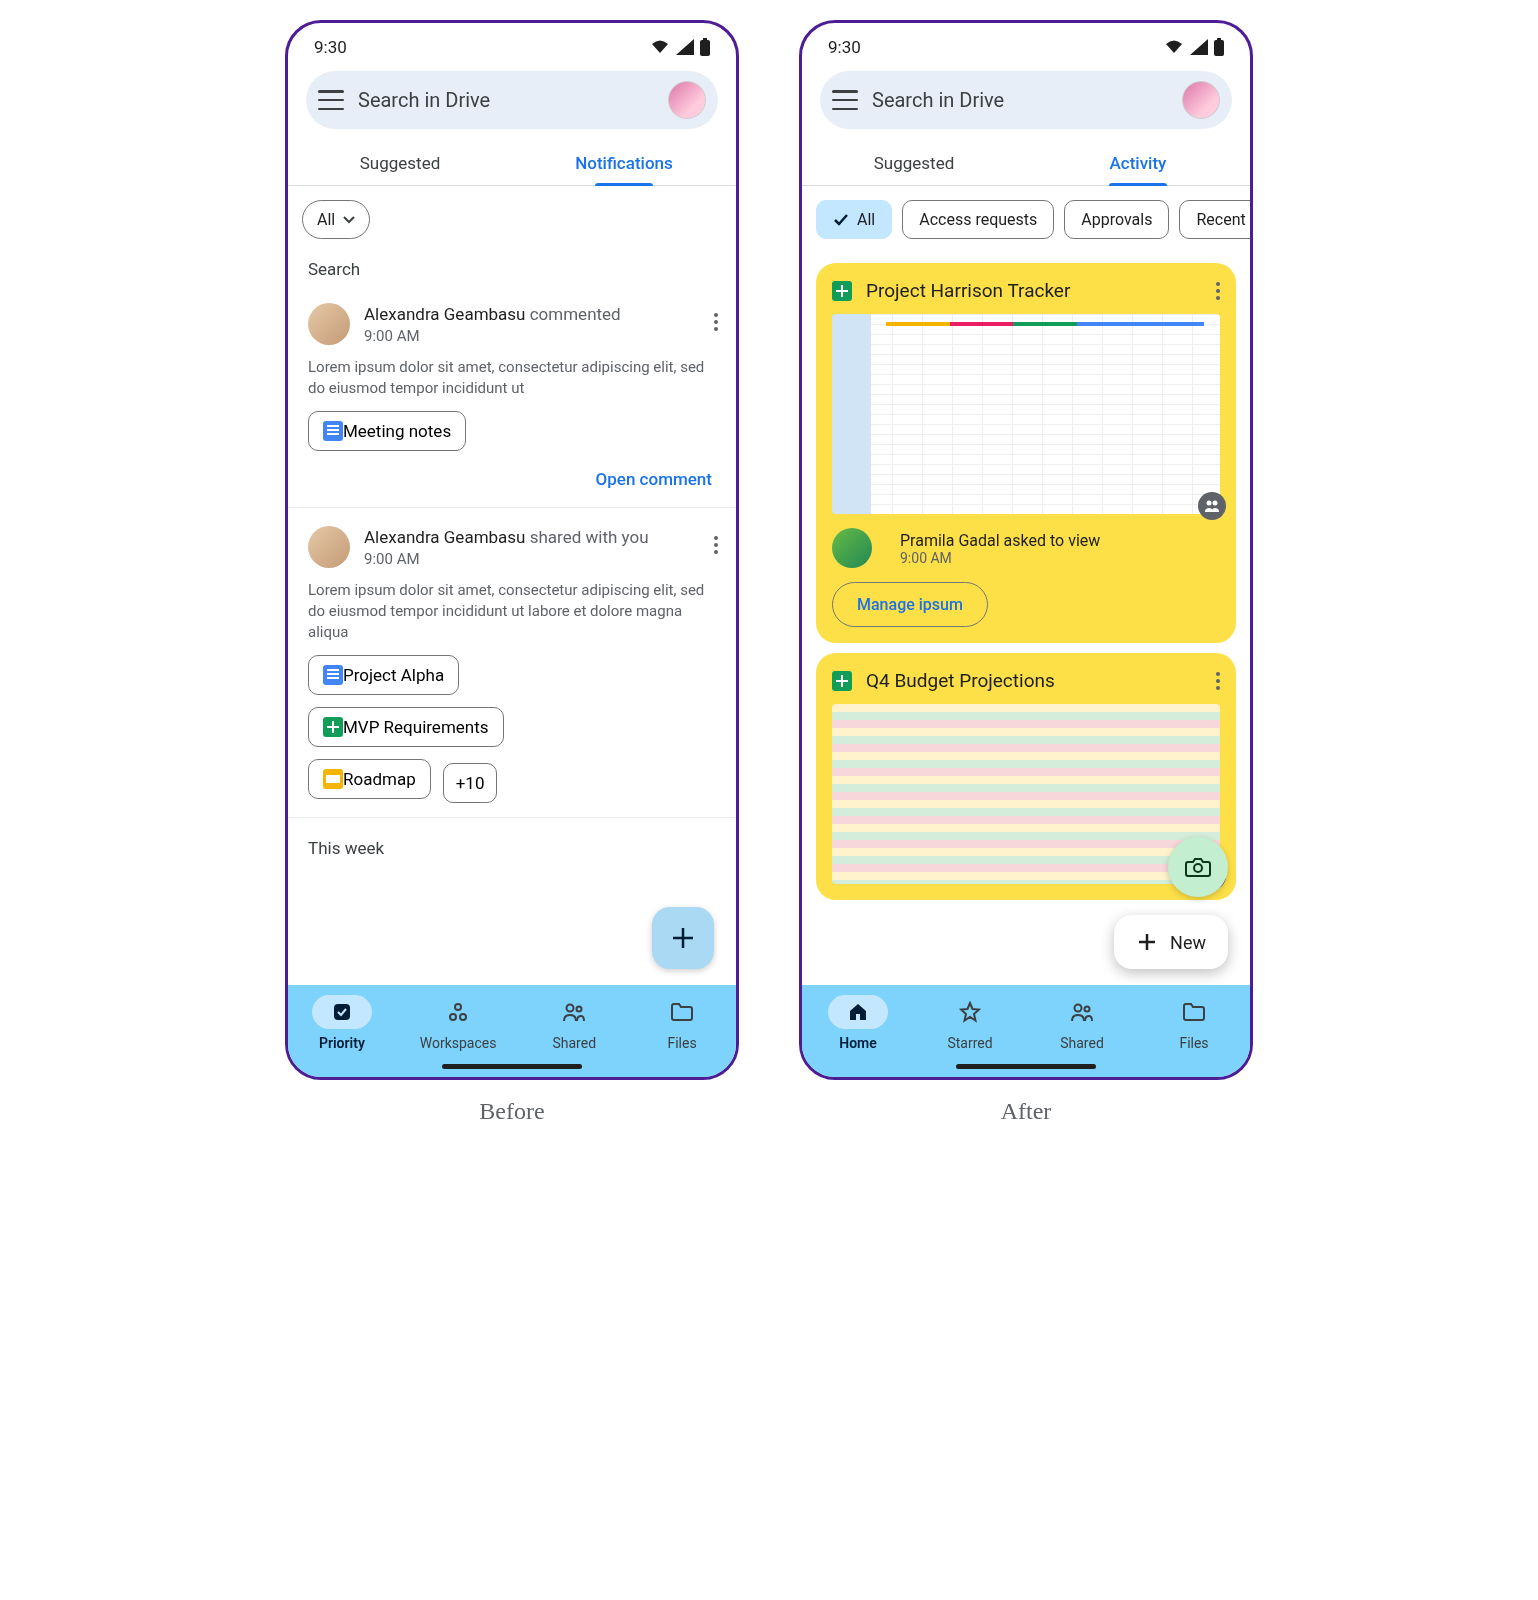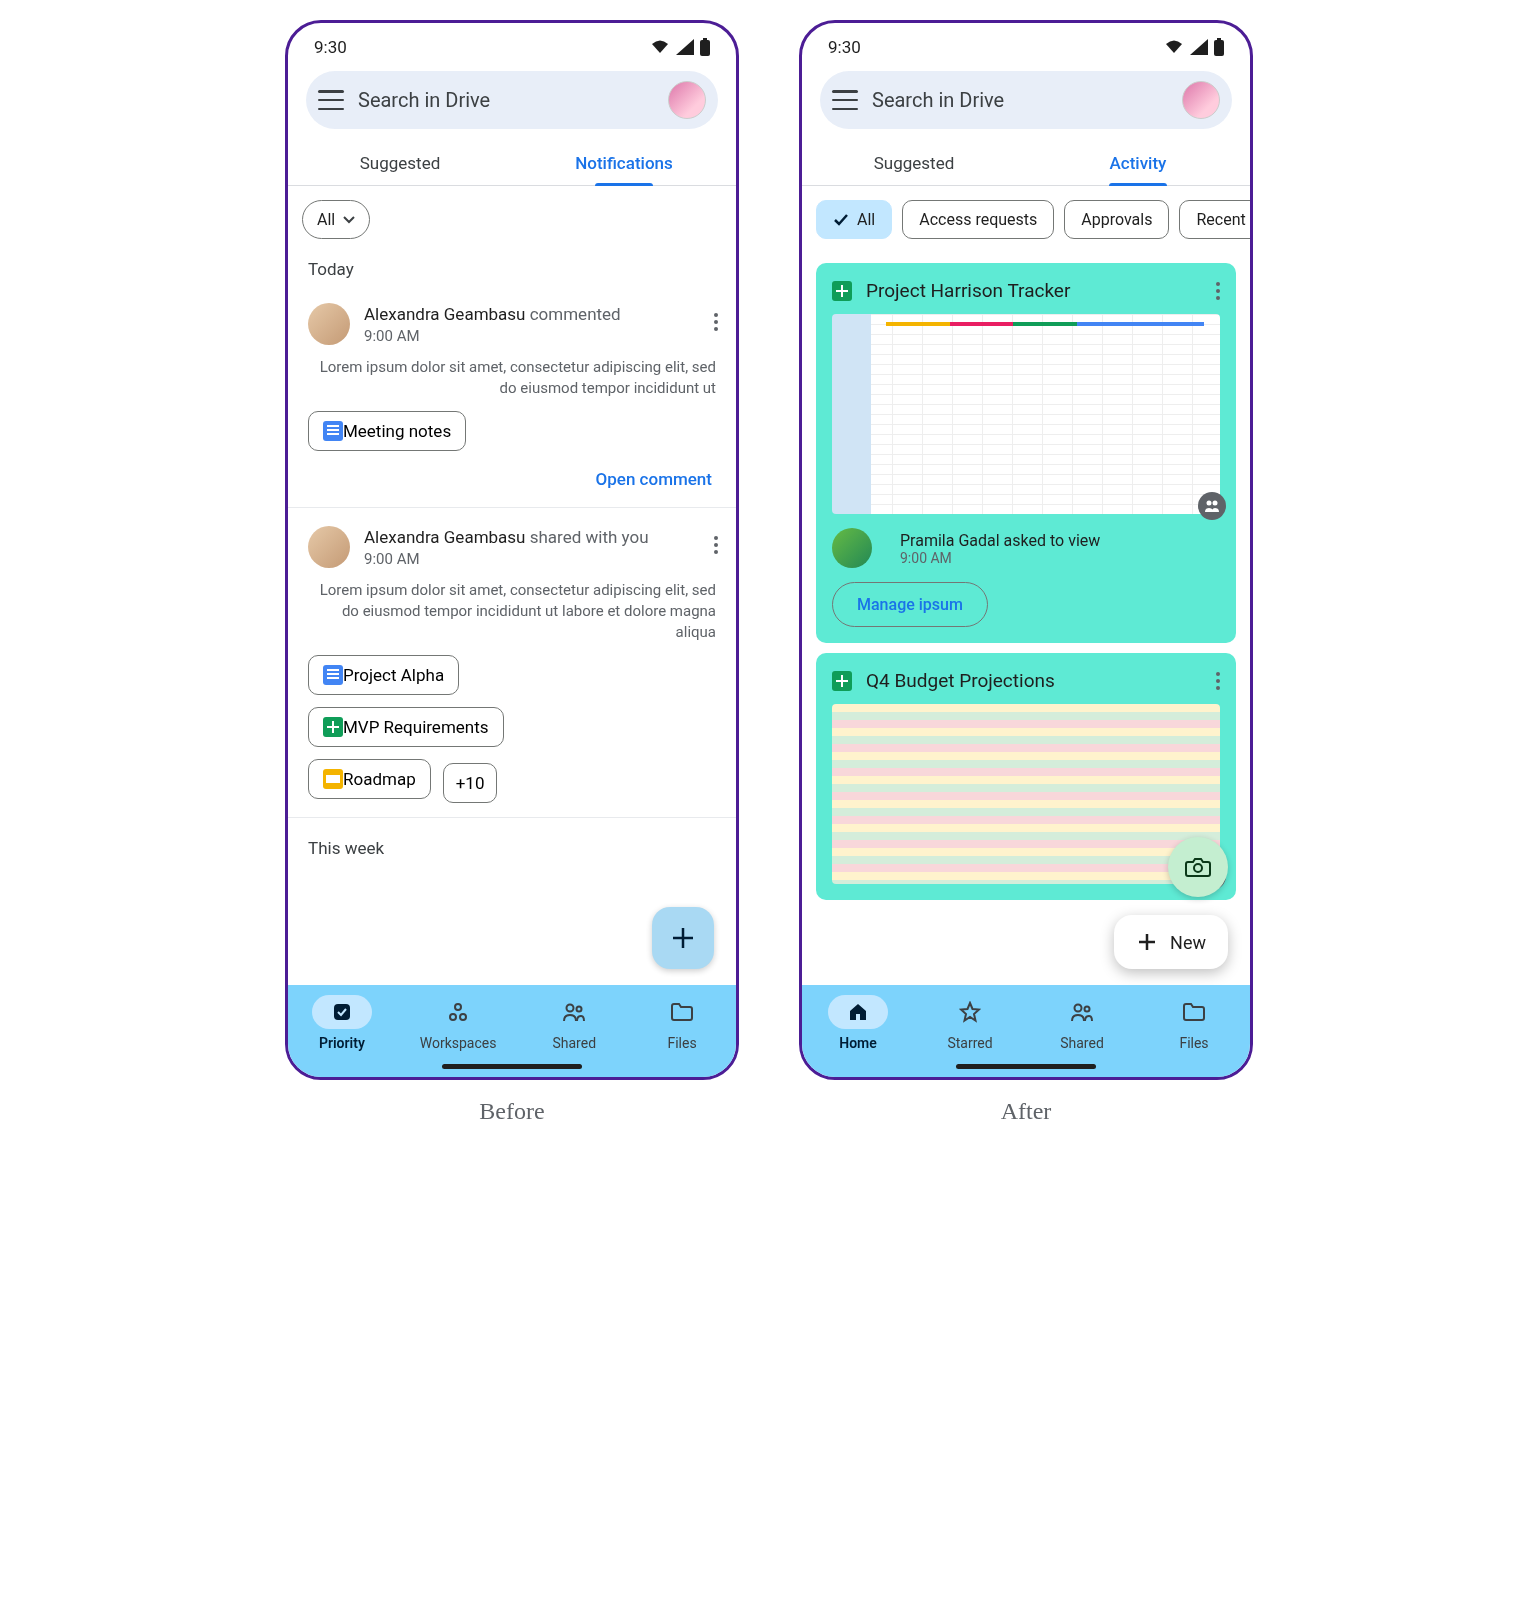--- a/index.html
+++ b/index.html
@@ -45,41 +45,41 @@
   .chips-row { display:flex; gap:10px; padding: 14px 14px; overflow:hidden; }
   .chip { border:1px solid #747775; border-radius:10px; padding:9px 16px; font-size:16px; color:#1f1f1f; display:flex; align-items:center; gap:8px; white-space:nowrap; }
   .chip.selected { background:#c2e7ff; border-color:#c2e7ff; }
   .chip.dropdown { border-radius: 22px; padding:9px 14px; }
   .section-heading { font-size:17px; color:#3c4043; padding: 6px 20px 6px; }
   .notif-item { padding: 18px 20px 14px; border-bottom:1px solid #e8eaed; position:relative; }
   .notif-header { display:flex; gap:14px; align-items:flex-start; }
   .person { width:42px; height:42px; border-radius:50%; background:linear-gradient(135deg,#e6c9a8,#c49a75); flex-shrink:0; }
   .notif-title { font-size:17px; color:#1f1f1f; line-height:1.3; }
   .notif-time { font-size:15px; color:#5f6368; margin-top:2px; }
-  .notif-body { font-size:15px; color:#5f6368; margin-top:12px; line-height:1.4;text-align:right; }
+  .notif-body { font-size:15px; color:#5f6368; margin-top:12px; line-height:1.4; }
   .kebab { position:absolute; right:18px; top:28px; display:flex; flex-direction:column; gap:3px; }
   .kebab span { width:4px; height:4px; background:#5f6368; border-radius:50%; }
   .file-chip { display:inline-flex; align-items:center; gap:0; border:1px solid #747775; border-radius:10px; padding:9px 14px; font-size:17px; margin-top:12px; margin-right:8px; }
   .doc-icon { width:20px; height:20px; background:#4285f4; border-radius:3px; position:relative; }
   .doc-icon::after { content:""; position:absolute; left:4px; top:4px; right:4px; height:2px; background:#fff; box-shadow:0 4px 0 #fff, 0 8px 0 #fff; }
   .sheet-icon { width:20px; height:20px; background:#0f9d58; border-radius:3px; position:relative; }
   .sheet-icon::after { content:""; position:absolute; inset:4px; background:linear-gradient(#fff,#fff) center/2px 100% no-repeat, linear-gradient(#fff,#fff) center/100% 2px no-repeat; }
   .slide-icon { width:20px; height:20px; background:#f4b400; border-radius:3px; position:relative; }
   .slide-icon::after { content:""; position:absolute; left:3px; right:3px; top:6px; bottom:6px; background:#fff; }
   .action-link { color:#1a73e8; font-size:17px; font-weight:500; text-align:right; padding: 18px 4px 4px; }
   .fab { position:absolute; right:22px; bottom:108px; width:62px; height:62px; border-radius:18px; background:#a9d9f3; display:flex; align-items:center; justify-content:center; font-size:34px; color:#001d35; box-shadow:0 2px 6px rgba(0,0,0,.2); }
   .fab-ext { position:absolute; right:22px; bottom:108px; display:flex; align-items:center; gap:12px; background:#fff; border-radius:18px; padding:16px 22px; font-size:18px; color:#1f1f1f; box-shadow:0 4px 14px rgba(0,0,0,.25); }
   .fab-cam { position:absolute; right:22px; bottom:180px; width:60px; height:60px; border-radius:50%; background:#c4eed0; display:flex; align-items:center; justify-content:center; box-shadow:0 2px 6px rgba(0,0,0,.2); }
   .bottom-nav { position:absolute; bottom:0; left:0; right:0; background:#7dd3fc; display:flex; justify-content:space-around; padding:10px 0 26px; border-top:0; }
   .nav-item { display:flex; flex-direction:column; align-items:center; gap:6px; font-size:14px; color:#3c4043; }
   .nav-icon-wrap { width:60px; height:34px; border-radius:18px; display:flex; align-items:center; justify-content:center; }
   .nav-item.active .nav-icon-wrap { background:#c2e7ff; }
   .nav-item.active { font-weight:600; color:#001d35; }
   .handle { position:absolute; bottom:8px; left:50%; transform:translateX(-50%); width:140px; height:5px; background:#1f1f1f; border-radius:3px; }
-  .card { background:#5eead4; border-radius:10px; margin:10px 14px; padding:16px; position:relative; }
+  .card { background:#fde047; border-radius:20px; margin:10px 14px; padding:16px; position:relative; }
   .card-head { display:flex; align-items:center; gap:14px; margin-bottom:12px; }
   .card-title { font-size:19px; color:#1f1f1f; flex:1; }
   .preview { height:200px; background:#fff; border-radius:4px; background-image:
     linear-gradient(90deg,#d0e4f5 10%,transparent 10%),
     linear-gradient(#eee 1px,transparent 1px),
     linear-gradient(90deg,#eee 1px,transparent 1px);
     background-size: 100% 100%, 100% 10px, 30px 100%;
     position:relative; overflow:hidden;
   }
   .preview::before { content:""; position:absolute; top:8px; left:14%; right:4%; height:4px; background:linear-gradient(90deg,#f4b400 20%,#e91e63 20% 40%,#0f9d58 40% 60%,#4285f4 60%); }
@@ -138,21 +138,21 @@
   <div class="chips-row">
     <div class="chip dropdown">
       <span>All</span>
       <svg width="12" height="8" viewBox="0 0 12 8">
             <path d="M1 1 L6 6 L11 1" stroke="#3c4043" stroke-width="2" fill="none"></path>
           </svg>
     </div>
   </div>
 
   <div class="scroll">
-    <div class="section-heading">Today</div>
+    <div class="section-heading">Search</div>
 
     <div class="notif-item">
       <div class="kebab">
             <span></span>
             <span></span>
             <span></span>
           </div>
       <div class="notif-header">
         <div class="person"></div>
         <div>

